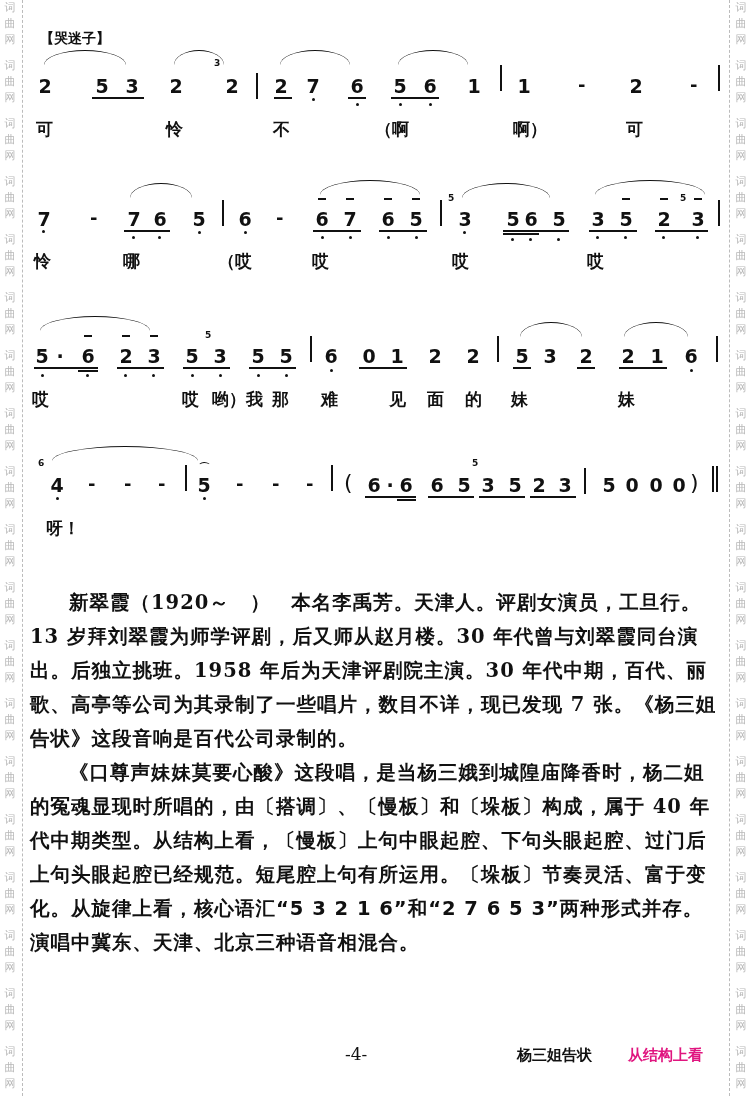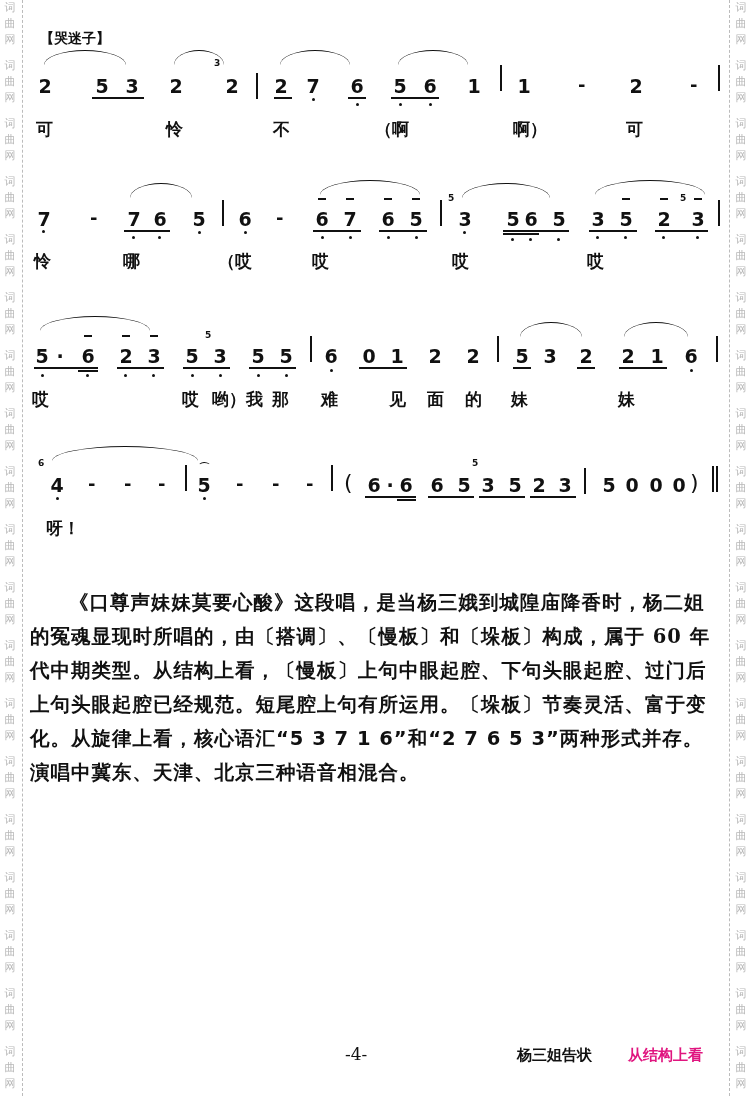--- a/index.html
+++ b/index.html
@@ -364,18 +364,19 @@
   <span class="note" style="left:624px;top:474px;">0</span>
   <span class="note" style="left:648px;top:474px;">0</span>
   <span class="note" style="left:671px;top:474px;">0</span>
   <span class="paren" style="left:690px;top:470px;">)</span>
   <div class="bar" style="left:712px;top:466px;width:2px;"></div>
   <div class="bar" style="left:716px;top:466px;width:2px;"></div>
   <span class="lyric" style="left:46px;top:517px;">呀！</span>
 </div>
 
 <div class="prose" style="top:586px;">
-  <p class="indent"><span>《口尊声妹妹莫要心酸》这段唱，是当杨三娥到城隍庙降香时，杨二姐的冤魂显现时所唱的，由〔搭调〕、〔慢板〕和〔垛板〕构成，属于 60 年代中期类型。从结构上看，〔慢板〕上句中眼起腔、下句头眼起腔、过门后上句头眼起腔已经规范。短尾腔上句有所运用。〔垛板〕节奏灵活、富于变化。从旋律上看，核心语汇</span><span style="font-family:'DejaVu Sans',sans-serif;">“5 3 7 1 6”</span><span>和</span><span style="font-family:'DejaVu Sans',sans-serif;">“2 7 6 5 3”</span><span>两种形式并存。演唱中冀东、天津、北京三种语音相混合。</span></p>
+  <p class="indent"><span>新翠霞</span><span>（1920～　）</span>　<span>本名李禹芳。天津人。评剧女演员，工旦行。13 岁拜刘翠霞为师学评剧，后又师从赵月楼。30 年代曾与刘翠霞同台演出。后独立挑班。1958 年后为天津评剧院主演。30 年代中期，百代、丽歌、高亭等公司为其录制了一些唱片，数目不详，现已发现 7 张。《杨三姐告状》这段音响是百代公司录制的。</span></p>
+  <p class="indent"><span>《口尊声妹妹莫要心酸》这段唱，是当杨三娥到城隍庙降香时，杨二姐的冤魂显现时所唱的，由〔搭调〕、〔慢板〕和〔垛板〕构成，属于 40 年代中期类型。从结构上看，〔慢板〕上句中眼起腔、下句头眼起腔、过门后上句头眼起腔已经规范。短尾腔上句有所运用。〔垛板〕节奏灵活、富于变化。从旋律上看，核心语汇</span><span style="font-family:'DejaVu Sans',sans-serif;">“5 3 2 1 6”</span><span>和</span><span style="font-family:'DejaVu Sans',sans-serif;">“2 7 6 5 3”</span><span>两种形式并存。演唱中冀东、天津、北京三种语音相混合。</span></p>
 </div>
 
 <div class="page-num">-4-</div>
 <div class="source-label">杨三姐告状</div>
 <div class="source-site">从结构上看</div>
 
 </body></html>

